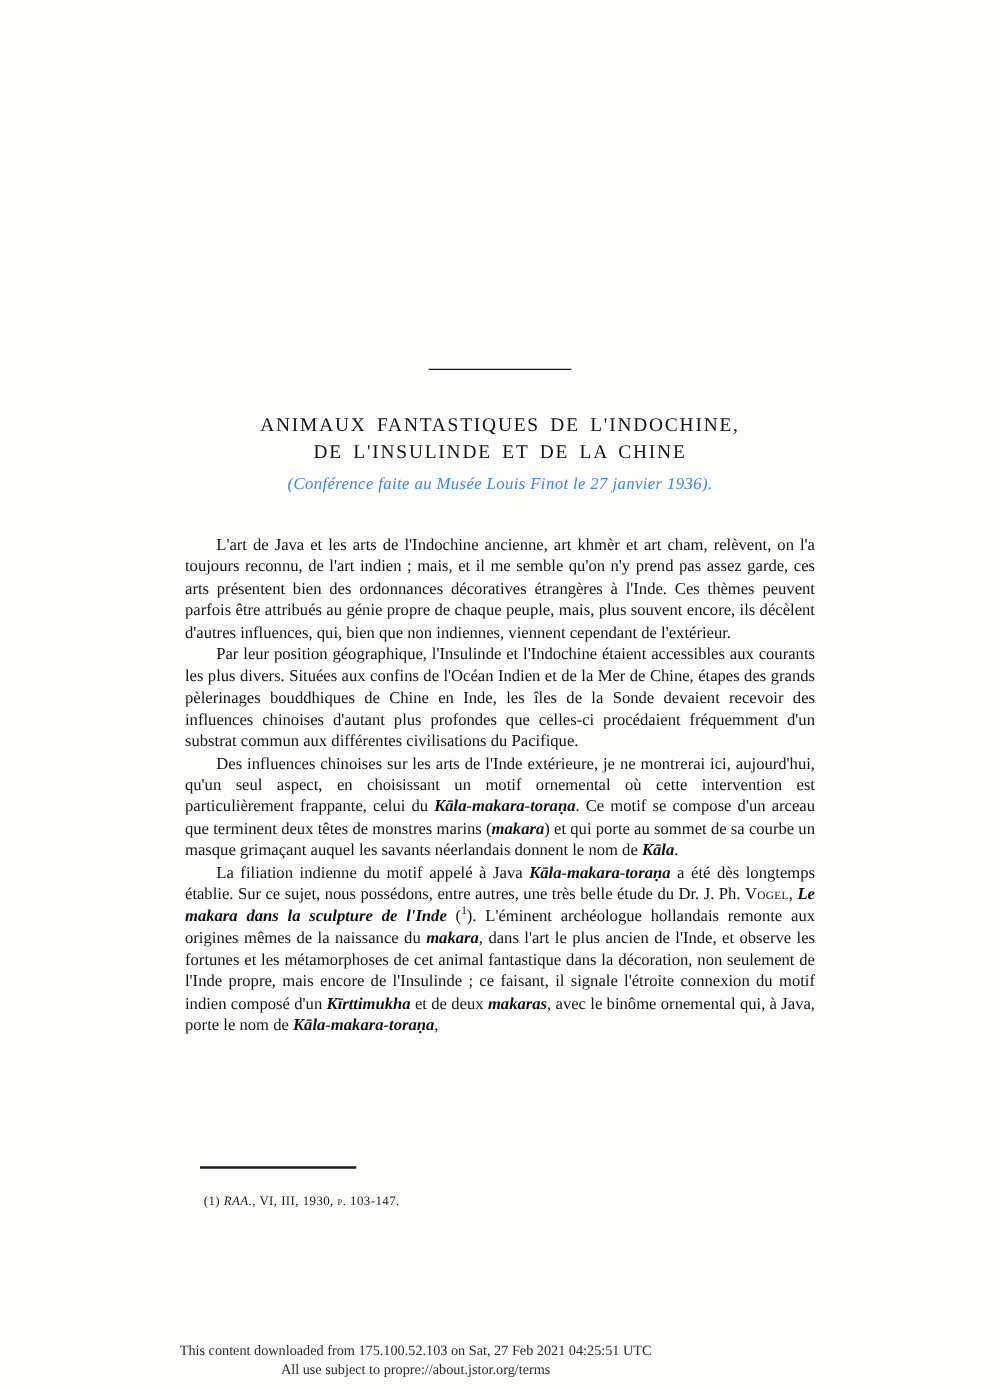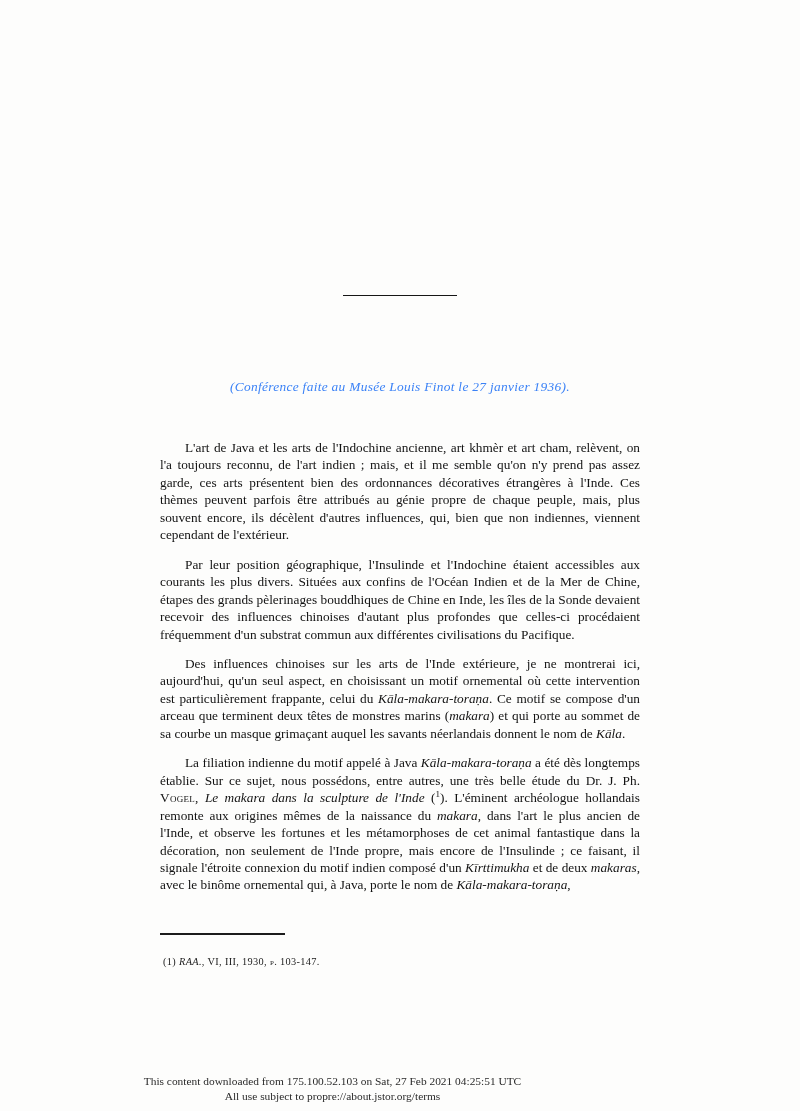--- a/index.html
+++ b/index.html
@@ -70,26 +70,26 @@
   
   .body-text {
     top: 427px;
     font-size: 13.3px;
     line-height: 17.45px;
     text-align: justify;
     color: #121212;
     hyphens: none;
   }
   .body-text p {
-    margin: 12px;
+    margin: 0;
     text-indent: 25px;
     text-align: justify;
     text-justify: inter-word;
   }
-  .body-text i { font-style: italic; }
+  .body-text i { font-style: italic; font-weight: bold; }
   .smallcaps {
     font-variant: small-caps;
     letter-spacing: 0.3px;
   }
   sup {
     font-size: 0.68em;
     vertical-align: super;
     line-height: 0;
   }
 
@@ -128,20 +128,24 @@
   .jstor-footer span { display: block; }
 </style>
 </head>
 <body>
 
 <div class="page">
 
 
   <div class="rule-under-head"></div>
 
+  <div class="block article-title">
+    <span class="tline">ANIMAUX FANTASTIQUES DE L'INDOCHINE,</span>
+    <span class="tline">DE L'INSULINDE ET DE LA CHINE</span>
+  </div>
 
   <div class="block conference-line">(Conférence faite au Musée Louis Finot le 27 janvier 1936).</div>
 
   <div class="block body-text">
 
     <p>L'art de Java et les arts de l'Indochine ancienne, art khmèr et art cham, relèvent, on l'a toujours reconnu, de l'art indien ; mais, et il me semble qu'on n'y prend pas assez garde, ces arts présentent bien des ordonnances décoratives étrangères à l'Inde. Ces thèmes peuvent parfois être attribués au génie propre de chaque peuple, mais, plus souvent encore, ils décèlent d'autres influences, qui, bien que non indiennes, viennent cependant de l'extérieur.</p>
 
     <p>Par leur position géographique, l'Insulinde et l'Indochine étaient accessibles aux courants les plus divers. Situées aux confins de l'Océan Indien et de la Mer de Chine, étapes des grands pèlerinages bouddhiques de Chine en Inde, les îles de la Sonde devaient recevoir des influences chinoises d'autant plus profondes que celles-ci procédaient fréquemment d'un substrat commun aux différentes civilisations du Pacifique.</p>
 
     <p><span>Des influences chinoises sur les arts de l'Inde extérieure, je ne montrerai ici, aujourd'hui, qu'un seul aspect, en choisissant un motif ornemental où cette intervention est particulièrement frappante, celui du </span><i>Kāla-makara-toraṇa</i><span>. Ce motif se compose d'un arceau que terminent deux têtes de monstres marins (</span><i>makara</i><span>) et qui porte au sommet de sa courbe un masque grimaçant auquel les savants néerlandais donnent le nom de </span><i>Kāla</i><span>.</span></p>

